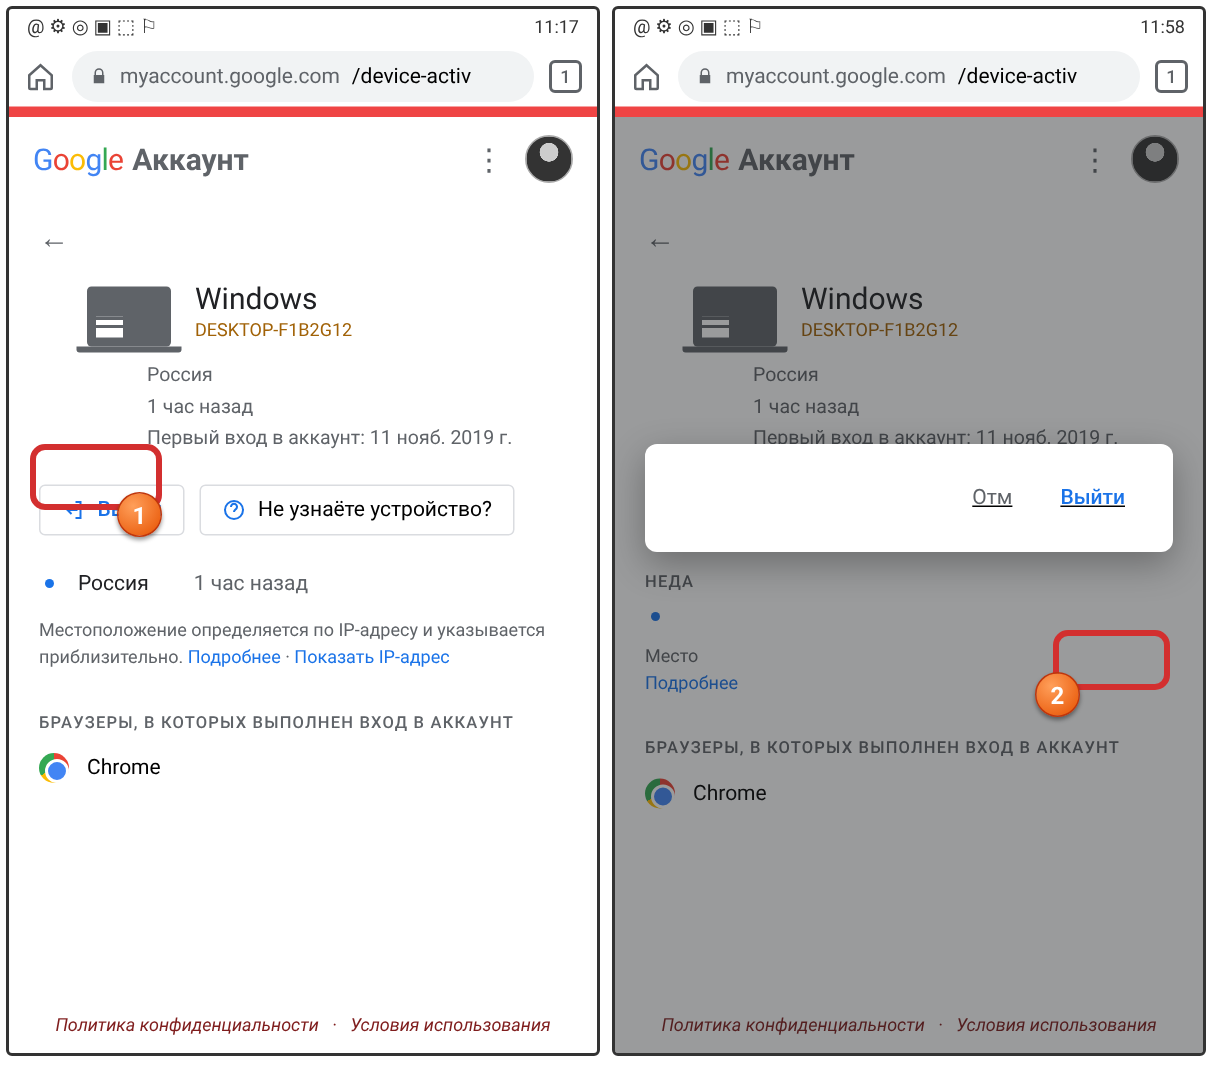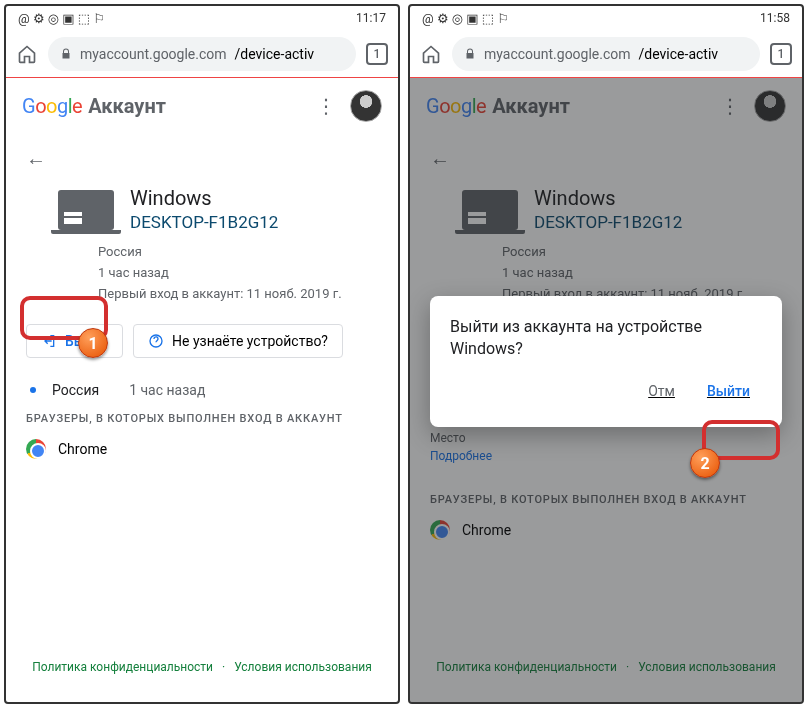--- a/index.html
+++ b/index.html
@@ -1,54 +1,54 @@
 <!DOCTYPE html>
 <html><head>
 <meta charset="utf-8">
 <style>
 * { margin: 0; padding: 0; box-sizing: border-box; font-family: Roboto, Arial, sans-serif; }
 body { background: #fff; display: flex; gap: 8px; padding: 4px; }
 .phone { width: 396px; height: 700px; border: 2px solid #333; border-radius: 4px; background: #fff; display: flex; flex-direction: column; position: relative; overflow: hidden; }
 .status-bar { height: 24px; display: flex; justify-content: space-between; align-items: center; padding: 0 12px; font-size: 12px; color: #333; }
 .status-icons { display: flex; gap: 4px; align-items: center; font-size: 13px; }
-.browser-bar { height: 48px; display: flex; align-items: center; padding: 0 10px; gap: 10px; border-bottom: 1px solid #ef4444; }
+.browser-bar { height: 48px; display: flex; align-items: center; padding: 0 10px; gap: 10px; border-bottom: 7px solid #ef4444; }
 .home-icon { width: 22px; height: 20px; }
 .url-pill { flex: 1; background: #f1f3f4; border-radius: 18px; height: 34px; display: flex; align-items: center; padding: 0 12px; gap: 8px; color: #5f6368; font-size: 14px; overflow: hidden; white-space: nowrap; }
 .url-light { color: #000000; }
 .tab-count { width: 22px; height: 22px; border: 2px solid #5f6368; border-radius: 4px; display: flex; align-items: center; justify-content: center; font-size: 12px; font-weight: 500; color: #5f6368; }
 .app-header { height: 56px; display: flex; align-items: center; padding: 0 16px; gap: 6px; }
 .google-logo { font-size: 20px; font-weight: 400; letter-spacing: -0.5px; }
 .g-b { color: #4285f4; } .g-r { color: #ea4335; } .g-y { color: #fbbc05; } .g-g { color: #34a853; }
 .account-text { font-size: 20px; color: #5f6368; font-weight: 700; }
 .hdr-spacer { flex: 1; }
 .menu-dots { color: #5f6368; font-size: 20px; padding: 0 8px; }
 .avatar { width: 32px; height: 32px; border-radius: 50%; background: radial-gradient(circle at 50% 35%, #ccc 25%, #333 26%); border: 1px solid #aaa; }
 .content { flex: 1; overflow: hidden; padding: 0 20px; }
 .back-arrow { padding: 12px 0 16px; color: #5f6368; font-size: 20px; }
 .device-row { display: flex; gap: 16px; margin-bottom: 8px; padding-left: 32px; }
 .device-icon { width: 56px; height: 40px; background: #5f6368; border-radius: 3px; position: relative; margin-top: 4px; }
 .device-icon::before { content: ""; position: absolute; left: 6px; bottom: 6px; width: 18px; height: 14px; background: #fff; }
 .device-icon::after { content: ""; position: absolute; left: 6px; bottom: 6px; width: 18px; height: 14px; background: linear-gradient(#5f6368 0 2px, transparent 2px 6px, #5f6368 6px 8px, transparent 8px); }
 .device-icon .stand { position: absolute; bottom: -4px; left: 50%; transform: translateX(-50%); width: 70px; height: 4px; background: #5f6368; border-radius: 0 0 2px 2px; }
 .device-name { font-size: 20px; color: #202124; font-weight: 400; }
-.device-id { font-size: 17px; color: #0c4a6e; margin-top: 2px; }
+.device-id { font-size: 12px; color: #a16207; margin-top: 2px; }
 .device-meta { font-size: 13px; color: #5f6368; margin-left: 72px; margin-top: 10px; line-height: 1.6; }
 .actions { display: flex; gap: 10px; margin: 20px 0 24px; }
 .btn { border: 1px solid #dadce0; border-radius: 4px; padding: 8px 14px; font-size: 14px; display: flex; align-items: center; gap: 8px; background: #fff; cursor: pointer; }
 .btn-primary { color: #1a73e8; font-weight: 500; }
 .section-title { font-size: 11px; color: #5f6368; letter-spacing: 0.8px; font-weight: 500; margin-bottom: 14px; }
 .activity-row { display: flex; align-items: center; gap: 12px; font-size: 14px; color: #202124; margin-bottom: 14px; }
 .blue-dot { width: 6px; height: 6px; background: #1a73e8; border-radius: 50%; margin: 0 4px; }
 .activity-time { color: #5f6368; margin-left: 18px; }
 .location-note { font-size: 12px; color: #5f6368; line-height: 1.5; margin-bottom: 28px; }
 .link { color: #1a73e8; }
 .browser-row { display: flex; align-items: center; gap: 12px; font-size: 14px; }
 .chrome-icon { width: 20px; height: 20px; border-radius: 50%; background: conic-gradient(#ea4335 0 120deg, #fbbc05 120deg 240deg, #34a853 240deg 360deg); position: relative; }
 .chrome-icon::after { content: ""; position: absolute; top: 4px; left: 4px; width: 12px; height: 12px; background: #4285f4; border: 2px solid #fff; border-radius: 50%; }
-.footer { position: absolute; bottom: 28px; left: 0; right: 0; text-align: center; font-size: 12px; color: #15803d; }
+.footer { position: absolute; bottom: 12px; left: 0; right: 0; text-align: center; font-size: 12px; color: #7f1d1d; font-style: italic; }
 .footer-sep { margin: 0 6px; }
 .callout { position: absolute; border: 4px solid #d32f2f; border-radius: 10px; pointer-events: none; }
 .callout-badge { position: absolute; width: 30px; height: 30px; border-radius: 50%; background: radial-gradient(circle at 35% 30%, #ff9f5a, #e65100); color: #fff; font-weight: 700; display: flex; align-items: center; justify-content: center; font-size: 16px; box-shadow: 0 2px 3px rgba(0,0,0,0.4); border: 1px solid #bf360c; }
 .scrim { position: absolute; inset: 0; background: rgba(32,33,36,0.45); }
 .dialog { position: absolute; left: 20px; right: 20px; top: 290px; background: #fff; border-radius: 8px; padding: 20px; box-shadow: 0 8px 24px rgba(0,0,0,0.3); }
 .dialog-title { font-size: 16px; color: #202124; margin-bottom: 14px; line-height: 1.4; }
 .dialog-body { font-size: 14px; color: #5f6368; line-height: 1.5; margin-bottom: 20px; }
 .dialog-actions { display: flex; justify-content: flex-end; gap: 8px; text-decoration: underline; }
 .dialog-btn { padding: 8px 12px; font-size: 14px; background: none; border: none; cursor: pointer; color: #5f6368; }
 .dialog-btn.primary { color: #1a73e8; font-weight: 500; }
@@ -111,20 +111,23 @@
             <path d="M9 9a3 3 0 115 2c-1 1-2 1.5-2 3M12 18h.01"></path>
           </svg>
         <span>Не узнаёте устройство?</span>
       </button>
     </div>
     <div class="activity-row">
       <span class="blue-dot"></span>
       <span>Россия</span>
       <span class="activity-time">1 час назад</span>
     </div>
+    <div class="location-note">
+      <span>Местоположение определяется по IP-адресу и указывается приблизительно. </span><span class="link">Подробнее</span><span> · </span><span class="link">Показать IP-адрес</span>
+    </div>
     <div class="section-title">БРАУЗЕРЫ, В КОТОРЫХ ВЫПОЛНЕН ВХОД В АККАУНТ</div>
     <div class="browser-row">
       <div class="chrome-icon"></div>
       <span>Chrome</span>
     </div>
   </div>
   <div class="footer">
     <span>Политика конфиденциальности</span>
     <span class="footer-sep">·</span>
     <span>Условия использования</span>
@@ -196,21 +199,20 @@
     </div>
   </div>
   <div class="footer">
     <span>Политика конфиденциальности</span>
     <span class="footer-sep">·</span>
     <span>Условия использования</span>
   </div>
 
   <div class="scrim" style="top:72px"></div>
   <div class="dialog">
-    <div class="dialog-title">Выйти из аккаунта на устройстве Windows?</div>
     <div class="dialog-actions">
       <button class="dialog-btn">Отм</button>
       <button class="dialog-btn primary">Выйти</button>
     </div>
   </div>
   <div class="callout" style="right:22px;top:414px;width:78px;height:40px"></div>
   <div class="callout-badge" style="right:82px;top:442px">2</div>
 </div>
 
 </body></html>

